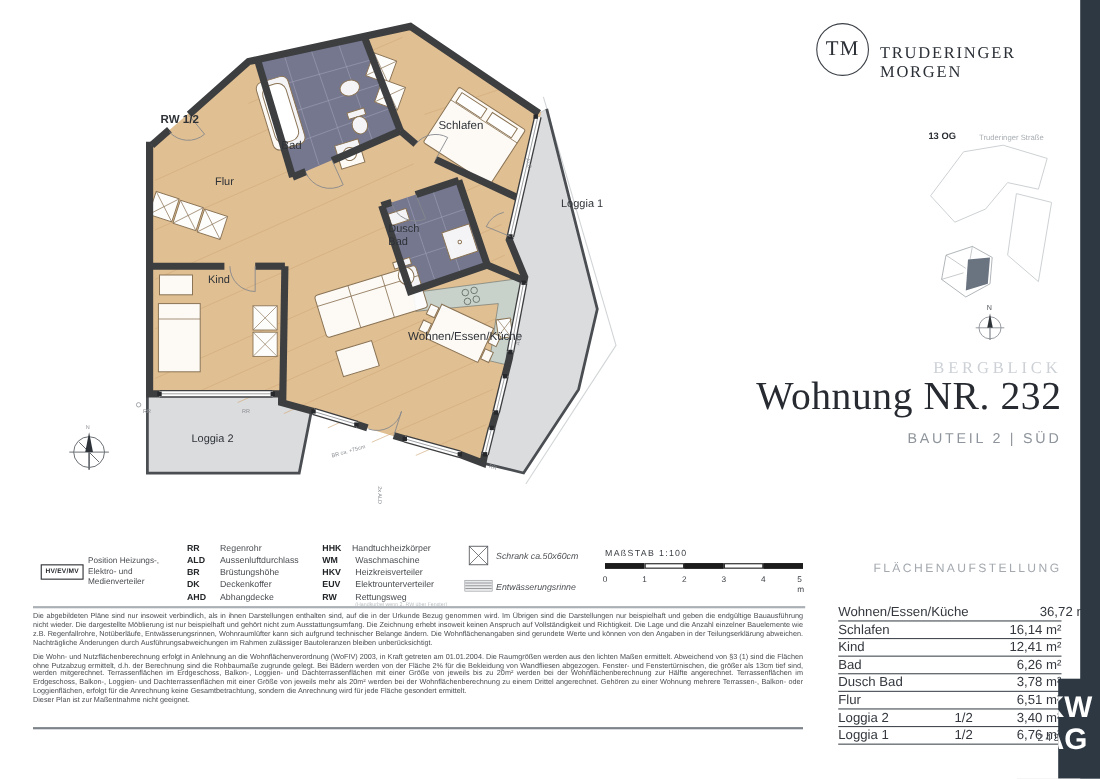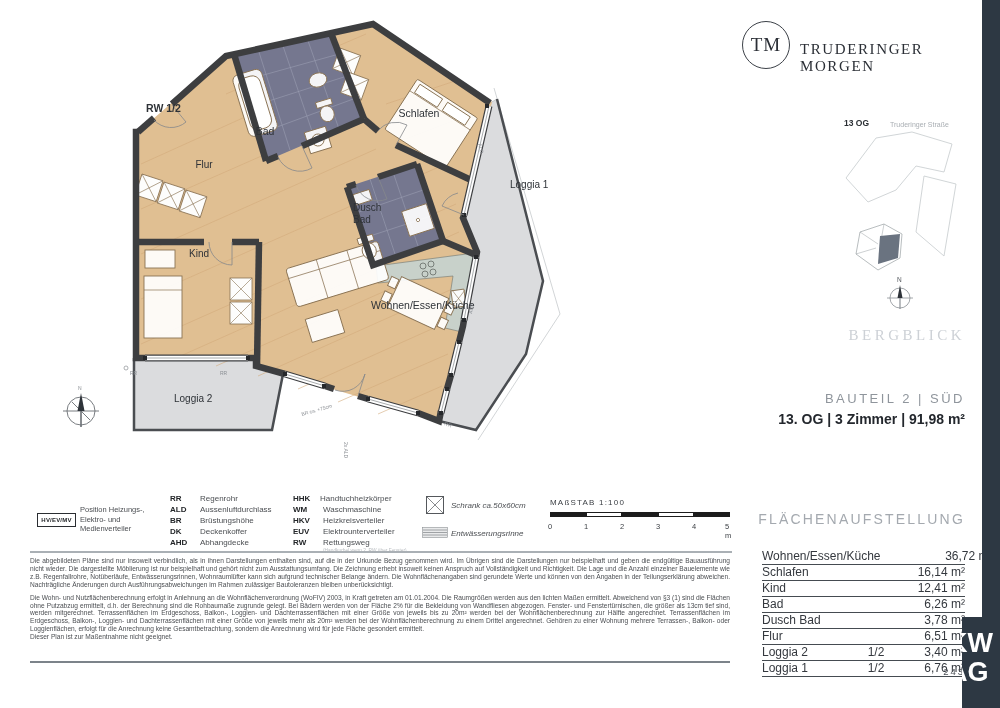--- a/index.html
+++ b/index.html
@@ -19,21 +19,21 @@
                 display:flex;align-items:center;justify-content:center;font-size:19px;letter-spacing:1px;color:#2b2f36;}
   .brand-name{left:800px;top:41px;font-size:15px;letter-spacing:1.6px;color:#2b2f36;}
 
   
   .t-project{right:35px;top:327px;font-size:15px;letter-spacing:3.5px;color:#cdd1d6;text-align:right;}
   .t-title{right:35px;top:339px;font-size:36px;color:#272b31;text-align:right;letter-spacing:0.5px;}
   .t-sub{right:35px;top:391px;font-size:13px;letter-spacing:2.5px;color:#8f959c;text-align:right;}
   .t-det{right:35px;top:411px;font-size:14px;font-weight:bold;color:#23272d;text-align:right;}
 
   
-  .at-title{right:35px;top:511px;font-size:14px;letter-spacing:2.2px;color:#a4a9af;text-align:right;}
+  .at-title{right:35px;top:511px;font-size:11px;letter-spacing:2.2px;color:#a4a9af;text-align:right;}
   .at{left:762px;top:549px;width:203px;}
   .at-row{display:grid;grid-template-columns:1fr 46px 66px;align-items:baseline;
           font-size:12px;color:#34383e;line-height:11px;padding:2px 0 2px 0;border-bottom:1px solid #454b51;}
   .at-frac{text-align:center;}
   .at-val{text-align:right;}
   .pageno{right:35px;top:666px;font-size:9.5px;letter-spacing:2px;color:#4c5157;}
 
   
   .legend{left:30px;top:492px;width:702px;height:58px;font-size:8px;color:#4b4e52;}
   .hv-box{left:7px;top:21px;width:37px;height:12px;border:1px solid #2a2d31;font-size:6px;font-weight:bold;
@@ -367,22 +367,22 @@
     <g>
       <circle cx="62" cy="186" r="10" fill="none" stroke="#8b9096" stroke-width="0.8"></circle>
       <line x1="49" y1="186" x2="75" y2="186" stroke="#8b9096" stroke-width="0.8"></line>
       <polygon class="needle" points="62,173 59.5,186 64.5,186"></polygon>
       <line x1="62" y1="186" x2="62" y2="197" stroke="#8b9096" stroke-width="1.2"></line>
       <text class="smap-label" x="59" y="170" font-size="6.5" fill="#55595e">N</text>
     </g>
   </svg>
 
   <div class="abs t-project serif">BERGBLICK</div>
+  <div class="abs t-title serif">Wohnung NR. 232</div>
   <div class="abs t-sub">BAUTEIL 2 | SÜD</div>
-  <div class="abs t-det">13. OG | 3 Zimmer | 91,98 m²</div>
 
   <div class="abs at-title">FLÄCHENAUFSTELLUNG</div>
   <div class="abs at">
     <div class="at-row">
       <span>Wohnen/Essen/Küche</span>
       <span class="at-frac"></span>
       <span class="at-val">36,72 m²</span>
     </div>
     <div class="at-row">
       <span>Schlafen</span>

